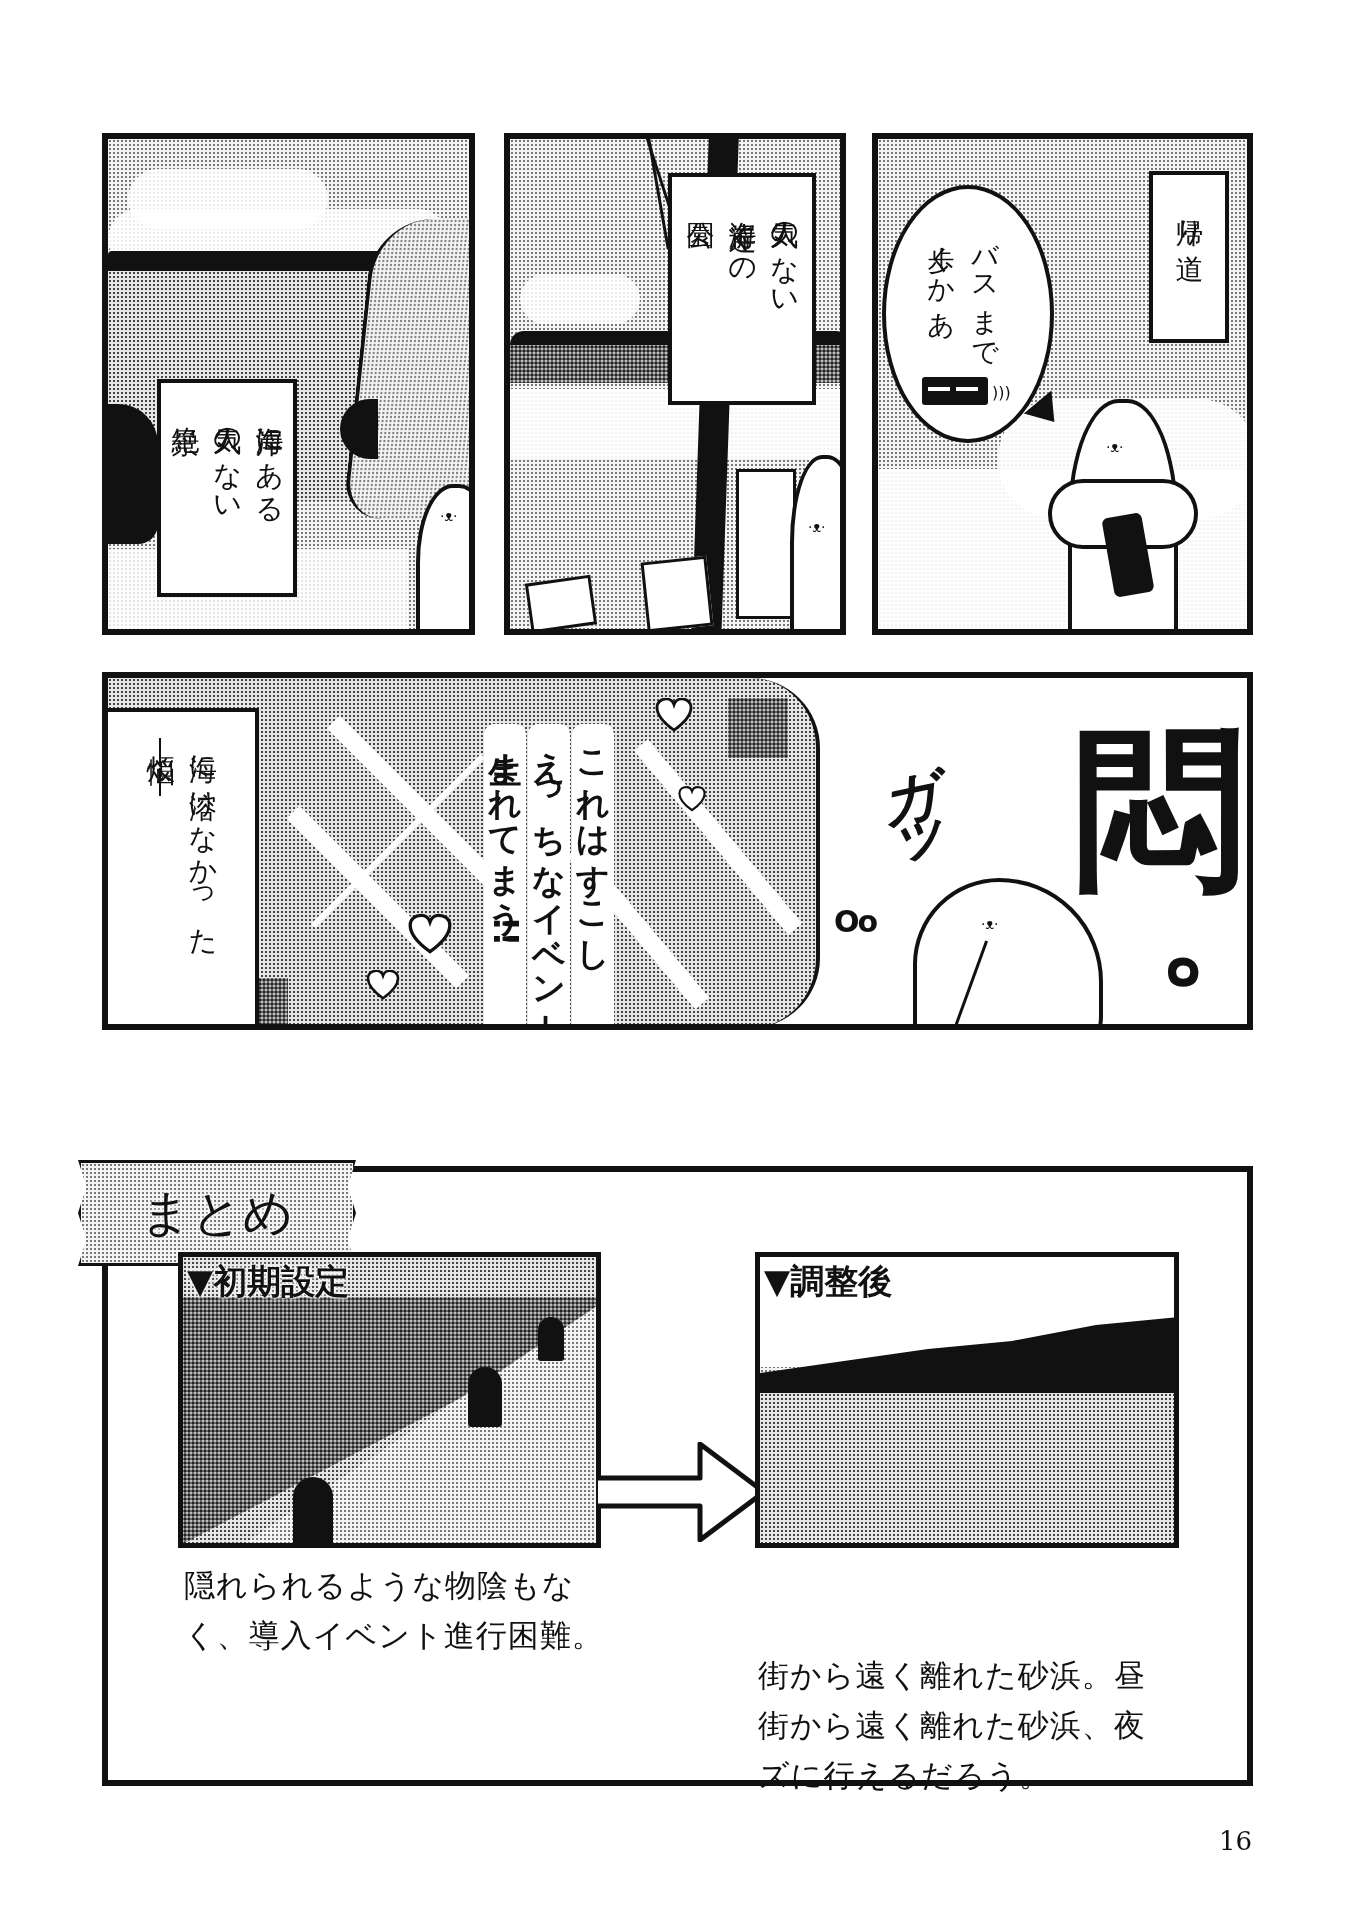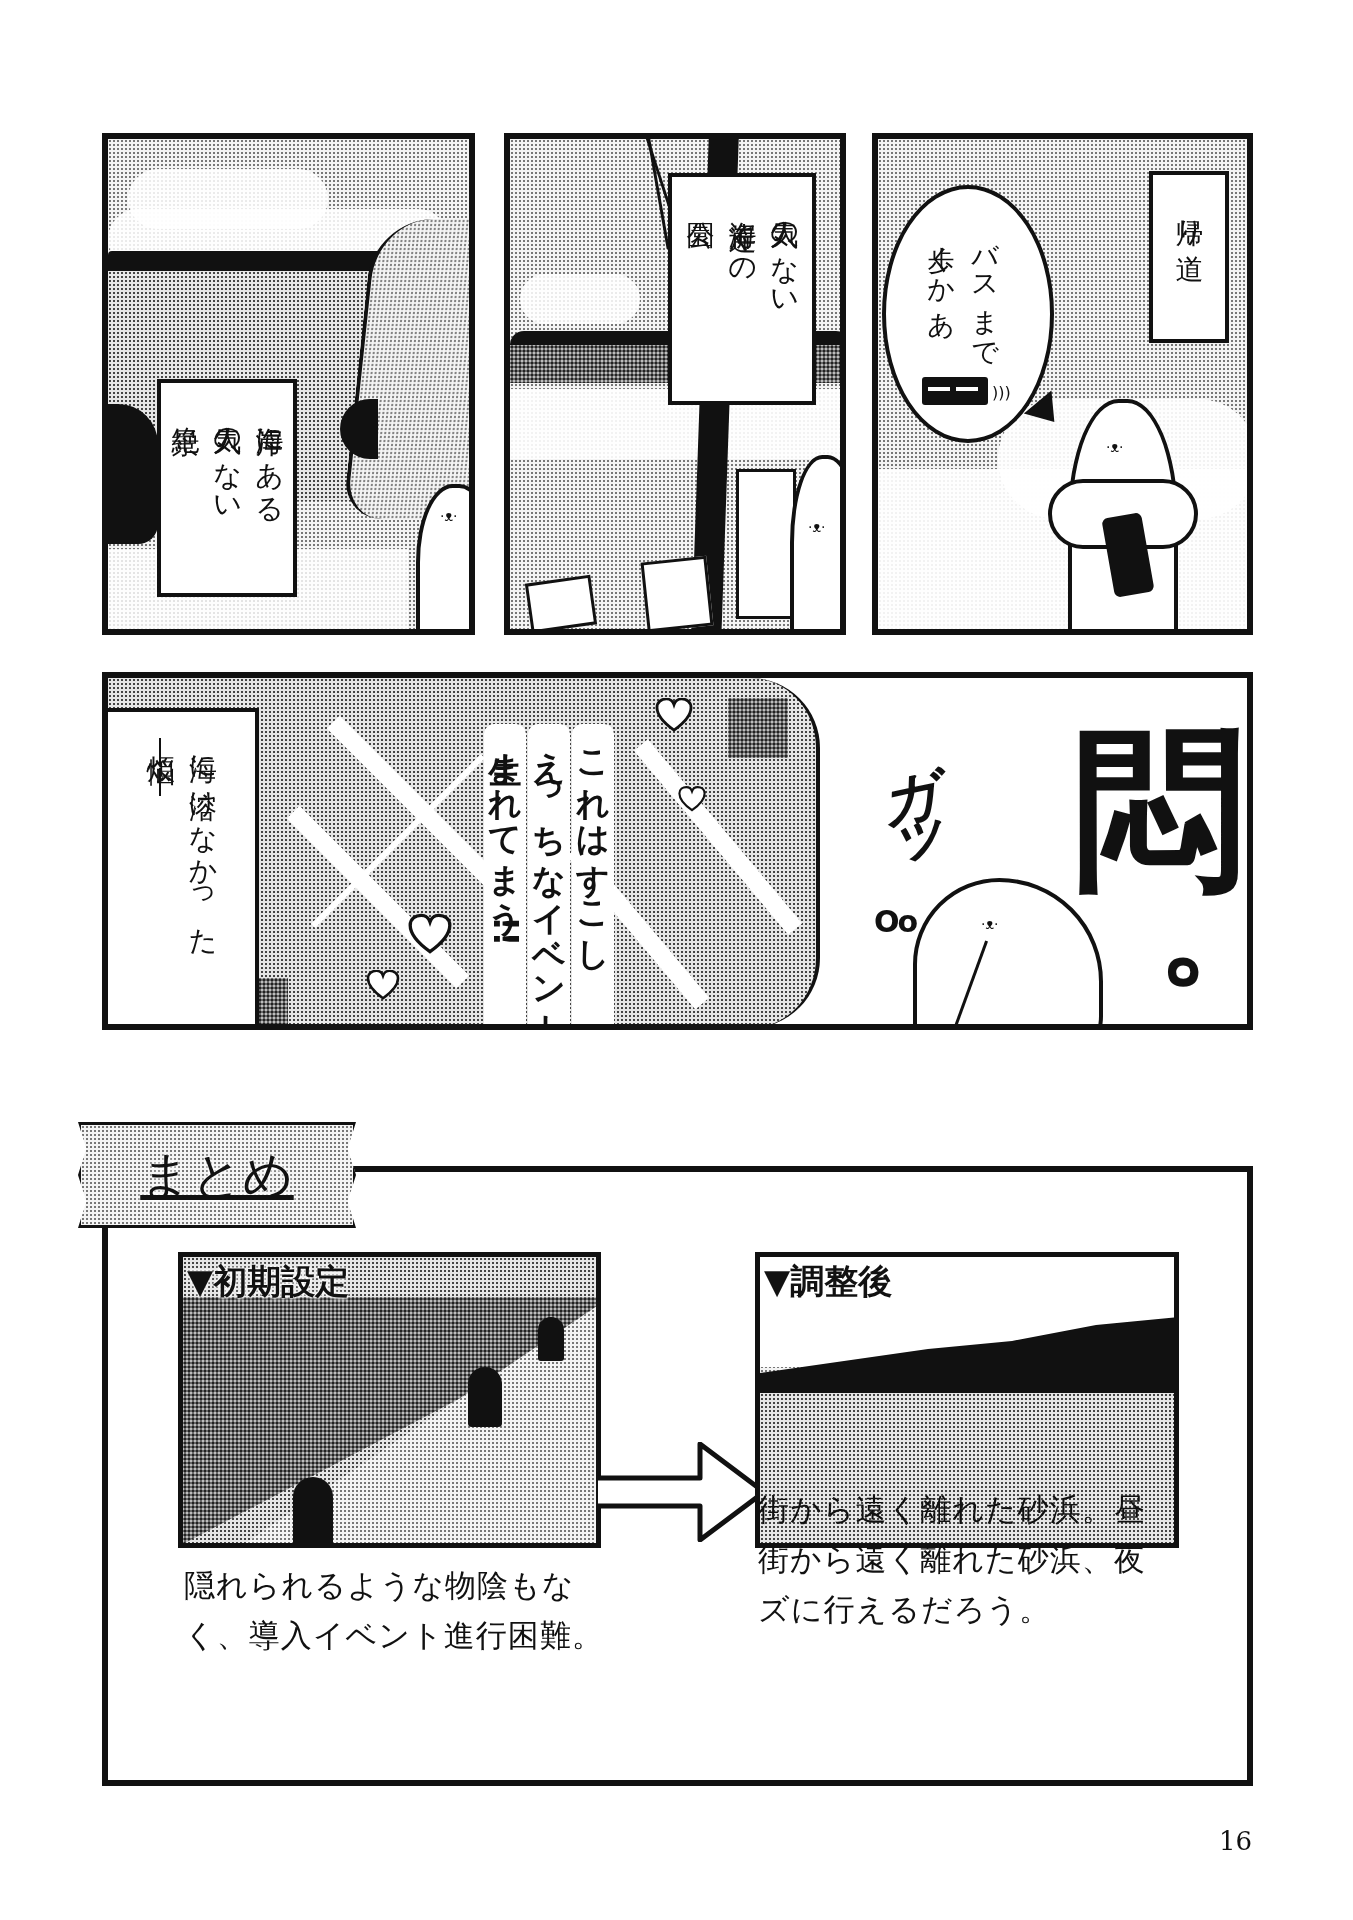--- a/index.html
+++ b/index.html
@@ -149,36 +149,36 @@
     <span class="vcol">海に溶けなかった</span>
     <span class="vcol">煩悩――</span>
   </div>
 
   <div class="abs" style="left:376px; top:46px; display:flex; flex-direction:row-reverse; gap:2px;">
     <span class="vcol-bold">これはすこし</span>
     <span class="vcol-bold">えっちなイベントが</span>
     <span class="vcol-bold">生まれてまう!!</span>
   </div>
 
-  <div class="abs" style="left:766px; top:226px; font-size:30px; font-weight:bold; letter-spacing:-2px;">Oo</div>
+  <div class="abs" style="left:726px; top:226px; font-size:30px; font-weight:bold; letter-spacing:-2px;">Oo</div>
 
   <div class="abs" style="left:762px; top:50px; font-size:58px; font-weight:bold; font-style:italic; transform:rotate(-12deg); writing-mode:vertical-rl;">ガッ</div>
 
   <div class="cat" style="left:805px; top:200px; width:190px; height:190px; border-radius:50% 60% 30% 20%;">
     <span class="cat-face" style="left:64px; top:34px;">·ᴥ·</span>
   </div>
   <div class="abs" style="left:860px; top:260px; width:3px; height:100px; background:#111; transform:rotate(20deg);"></div>
 
   <div class="big-kanji" style="left:964px; top:45px;">悶</div>
   <div class="big-kanji" style="left:1050px; top:165px; font-size:120px;">。</div>
 </div>
 
 <div class="summary-box" style="left:102px; top:1166px; width:1151px; height:620px;"></div>
 
-<div class="tag tone-light" style="left:78px; top:1122px; width:278px; height:106px; clip-path: polygon(0 0, 100% 0, 97% 25%, 100% 50%, 97% 75%, 100% 100%, 0 100%, 3% 75%, 0 50%, 3% 25%); text-decoration: underline;">
+<div class="tag tone-light" style="left:78px; top:1160px; width:278px; height:106px; clip-path: polygon(0 0, 100% 0, 97% 25%, 100% 50%, 97% 75%, 100% 100%, 0 100%, 3% 75%, 0 50%, 3% 25%);">
   <span style="text-shadow:0 0 4px #fff, 0 0 4px #fff;">まとめ</span>
 </div>
 
 <div class="photo tone-mid" style="left:178px; top:1252px; width:423px; height:296px;">
   <div class="abs tone-dark" style="left:0; top:40px; width:420px; height:260px; clip-path: polygon(0 0,100% 0,100% 10%,0 95%);"></div>
   <div class="abs tone-light" style="left:0; top:0; width:420px; height:300px; clip-path: polygon(100% 15%, 100% 100%, 10% 100%);"></div>
   <div class="abs solid" style="left:110px; top:220px; width:40px; height:80px; border-radius:20px 20px 4px 4px;"></div>
   <div class="abs solid" style="left:285px; top:110px; width:34px; height:60px; border-radius:18px 18px 4px 4px;"></div>
   <div class="abs solid" style="left:355px; top:60px; width:26px; height:44px; border-radius:14px 14px 3px 3px;"></div>
   <span class="photo-label">▼初期設定</span>
@@ -195,19 +195,19 @@
   <div class="abs solid" style="left:0; top:60px; width:420px; height:80px; clip-path: polygon(0 70%, 20% 55%, 40% 40%, 60% 30%, 80% 10%, 100% 0, 100% 100%, 0 100%);"></div>
   <div class="abs tone-mid" style="left:0; top:136px; width:420px; height:160px;"></div>
   <span class="photo-label">▼調整後</span>
 </div>
 
 <div class="summary-text" style="left:184px; top:1560px;">
   <div>隠れられるような物陰もな</div>
   <div>く、導入イベント進行困難。</div>
 </div>
 
-<div class="summary-text" style="left:758px; top:1484px;">
+<div class="summary-text" style="left:758px; top:1650px;">
   <div>街から遠く離れた砂浜。昼</div>
   <div>街から遠く離れた砂浜、夜</div>
   <div>ズに行えるだろう。</div>
 </div>
 
 <div class="page-number" style="left:1219px; top:1826px;">16</div>
 
 </body></html>

